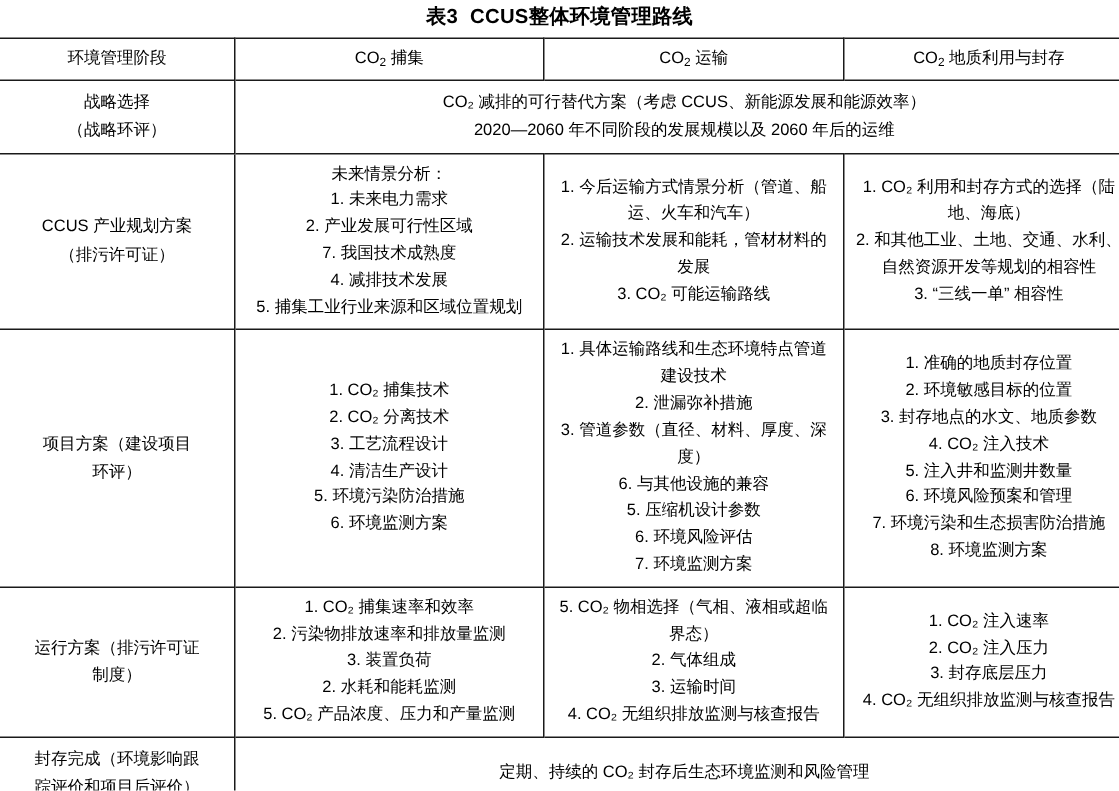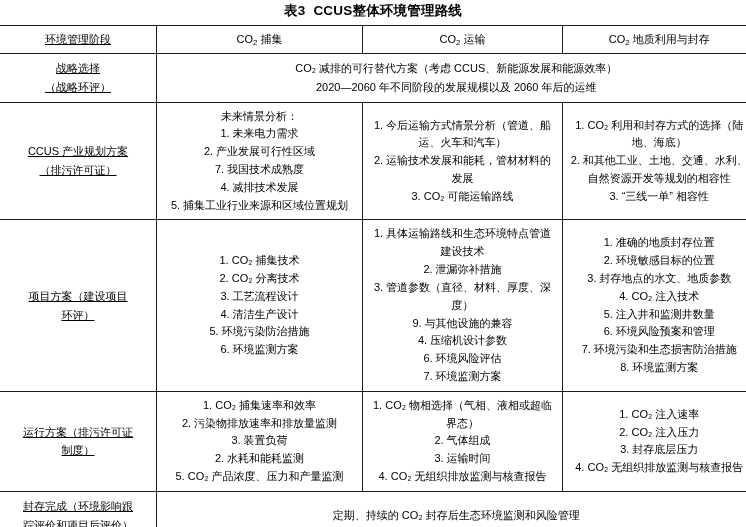--- a/index.html
+++ b/index.html
@@ -52,21 +52,20 @@
   tr.rule-mid > td, tr.rule-mid > th { border-top: 1px solid #1a1a1a; text-align: center; }
   tr.rule-bottom > td { border-bottom: 1.6px solid #1a1a1a; }
   
   .vr-right { border-right: 1px solid #1a1a1a !important; }
   .stage-cell {
     width: 142px;
     text-align: center;
     vertical-align: middle;
     padding-left: 4px;
     padding-right: 4px;
-    text-decoration: underline;
   }
   .col-capture { width: 206px; }
   .col-transport { width: 200px; }
   .col-storage { width: 193px; }
   .hdr td { text-align: center; padding-top: 6px; padding-bottom: 6px; }
   .center { text-align: center; }
   .listcell {
     text-align: left;
     vertical-align: middle;
     line-height: 1.62;
@@ -174,22 +173,22 @@
             <li>4. 清洁生产设计</li>
             <li>5. 环境污染防治措施</li>
             <li>6. 环境监测方案</li>
           </ol>
         </td>
         <td class="listcell vr-right">
           <ol class="items">
             <li>1. 具体运输路线和生态环境特点管道建设技术</li>
             <li>2. 泄漏弥补措施</li>
             <li>3. 管道参数（直径、材料、厚度、深度）</li>
-            <li>9. 与其他设施的兼容</li>
-            <li>4. 压缩机设计参数</li>
+            <li>6. 与其他设施的兼容</li>
+            <li>5. 压缩机设计参数</li>
             <li>6. 环境风险评估</li>
             <li>7. 环境监测方案</li>
           </ol>
         </td>
         <td class="listcell">
           <ol class="items">
             <li>1. 准确的地质封存位置</li>
             <li>2. 环境敏感目标的位置</li>
             <li>3. 封存地点的水文、地质参数</li>
             <li>4. CO₂ 注入技术</li>
@@ -210,21 +209,21 @@
           <ol class="items">
             <li>1. CO₂ 捕集速率和效率</li>
             <li>2. 污染物排放速率和排放量监测</li>
             <li>3. 装置负荷</li>
             <li>2. 水耗和能耗监测</li>
             <li>5. CO₂ 产品浓度、压力和产量监测</li>
           </ol>
         </td>
         <td class="listcell vr-right">
           <ol class="items">
-            <li>1. CO₂ 物相选择（气相、液相或超临界态）</li>
+            <li>5. CO₂ 物相选择（气相、液相或超临界态）</li>
             <li>2. 气体组成</li>
             <li>3. 运输时间</li>
             <li>4. CO₂ 无组织排放监测与核查报告</li>
           </ol>
         </td>
         <td class="listcell">
           <ol class="items">
             <li>1. CO₂ 注入速率</li>
             <li>2. CO₂ 注入压力</li>
             <li>3. 封存底层压力</li>

